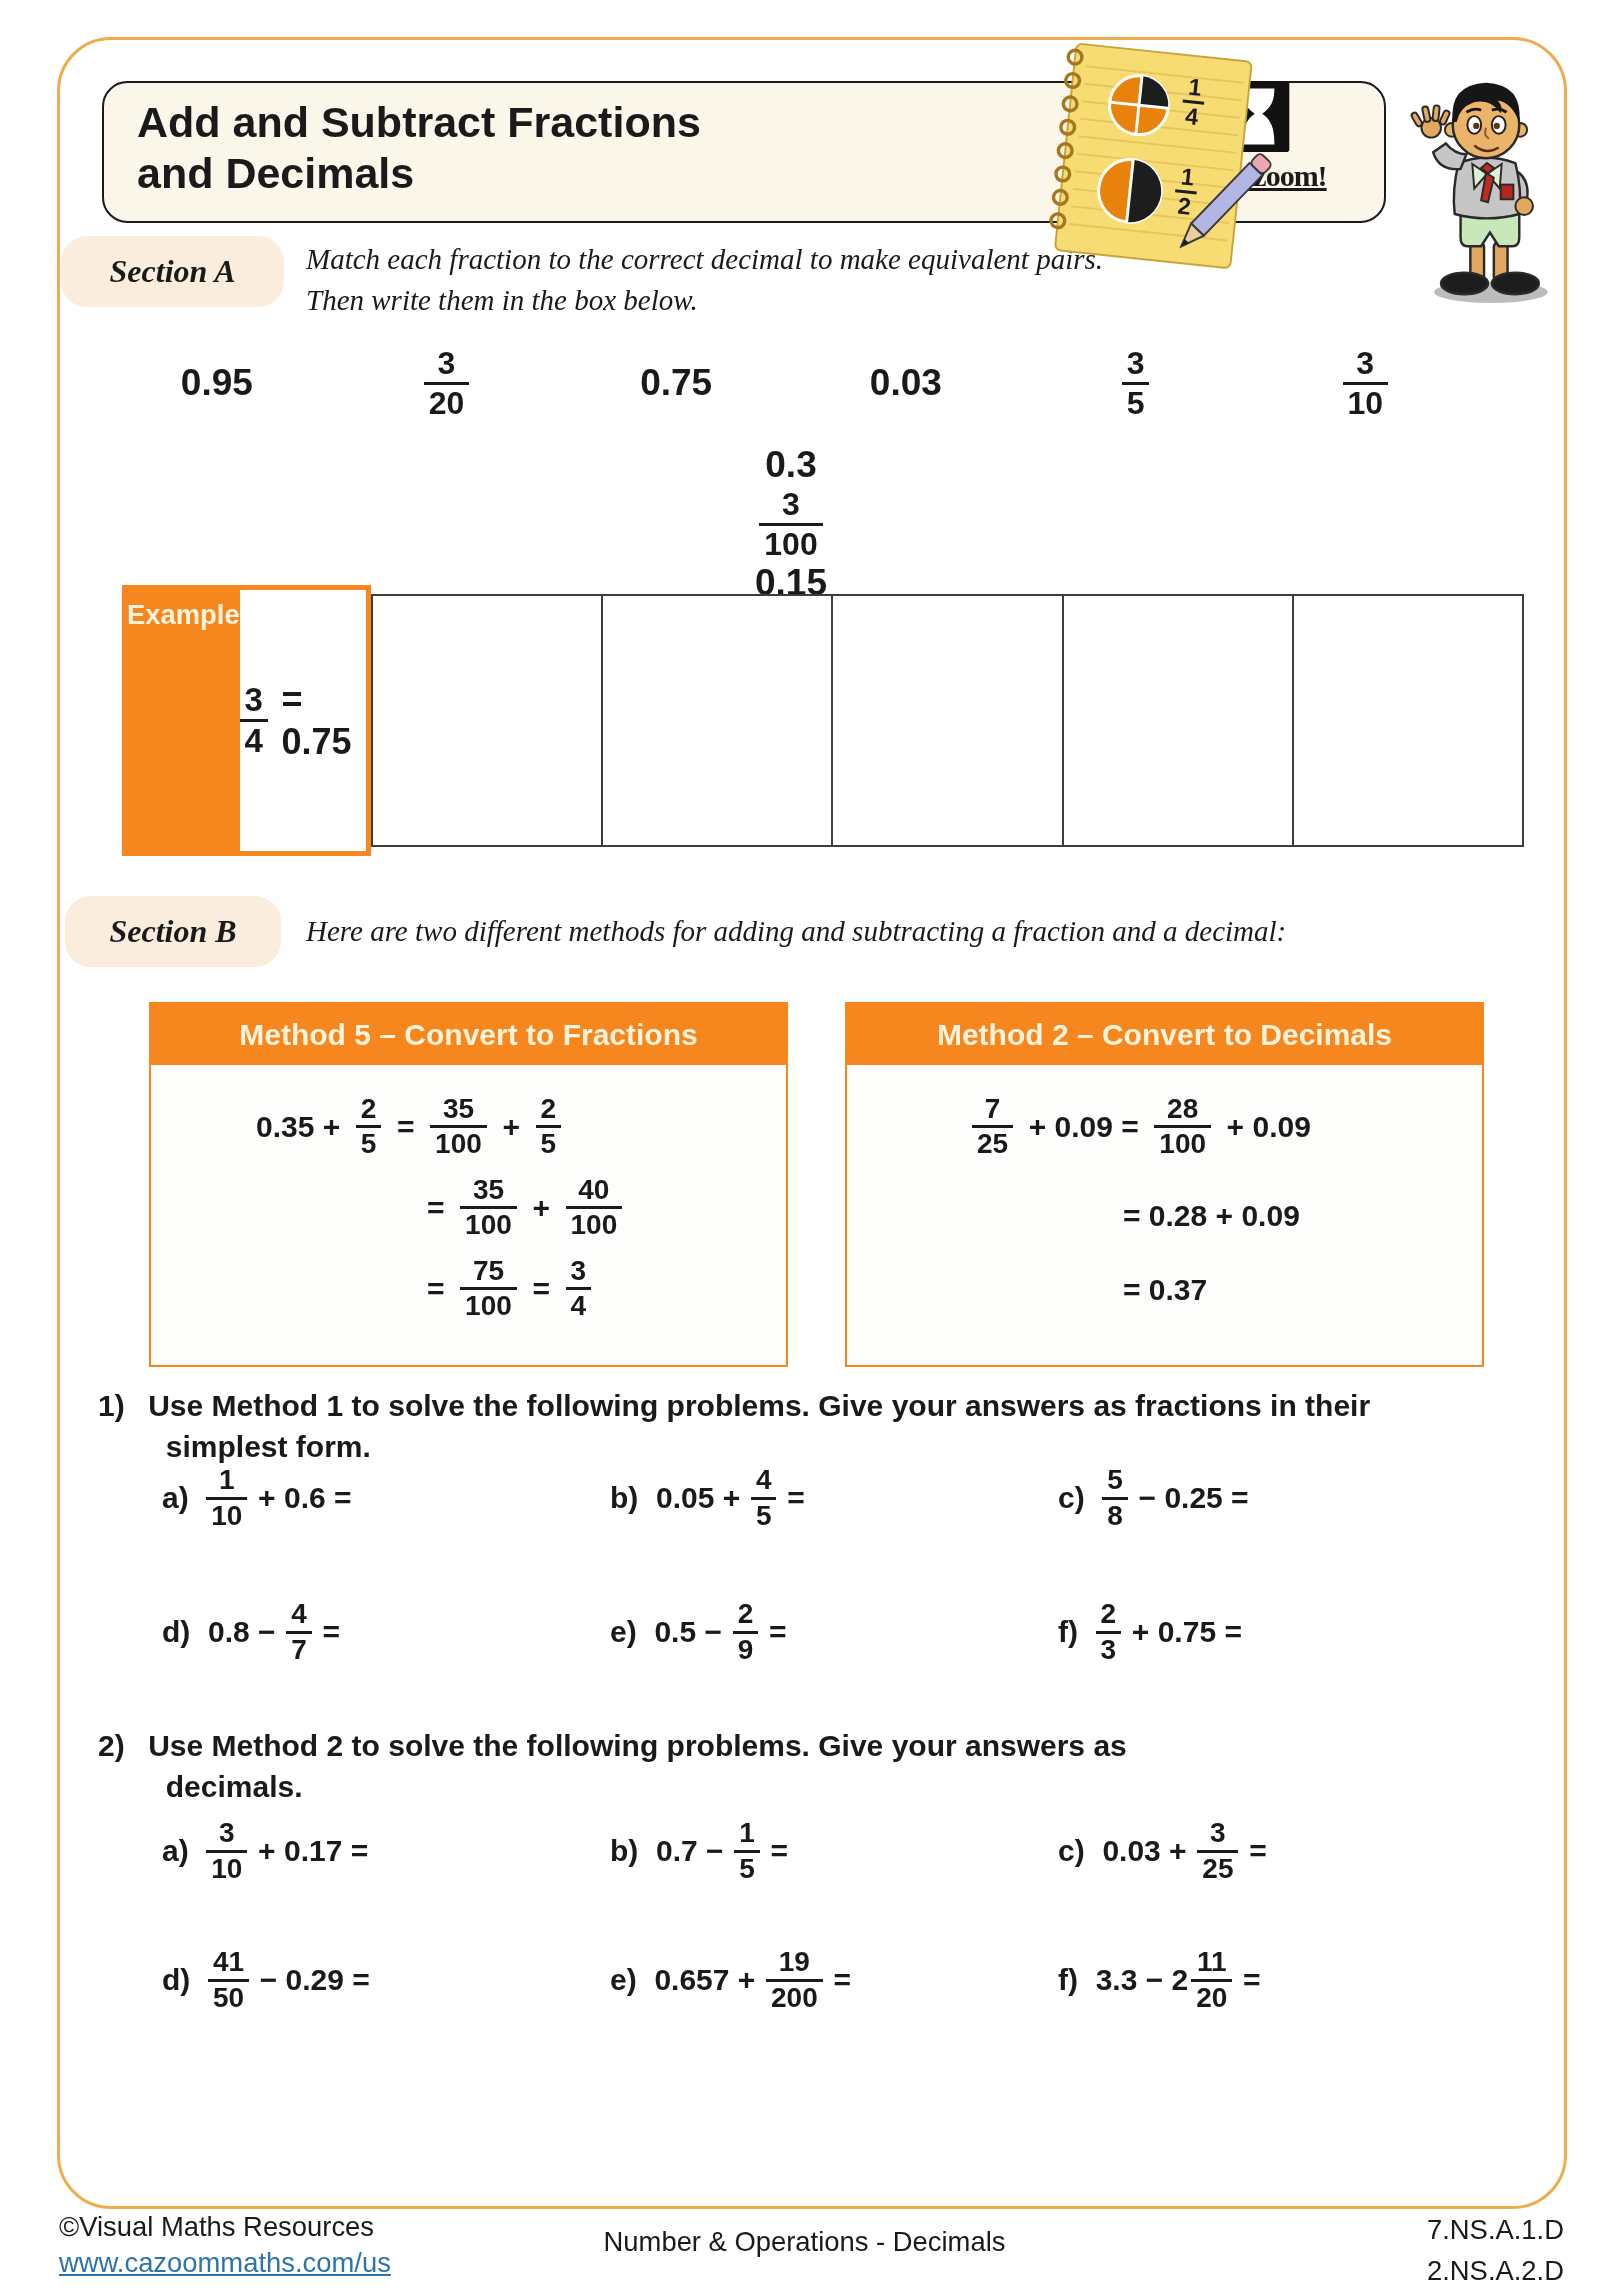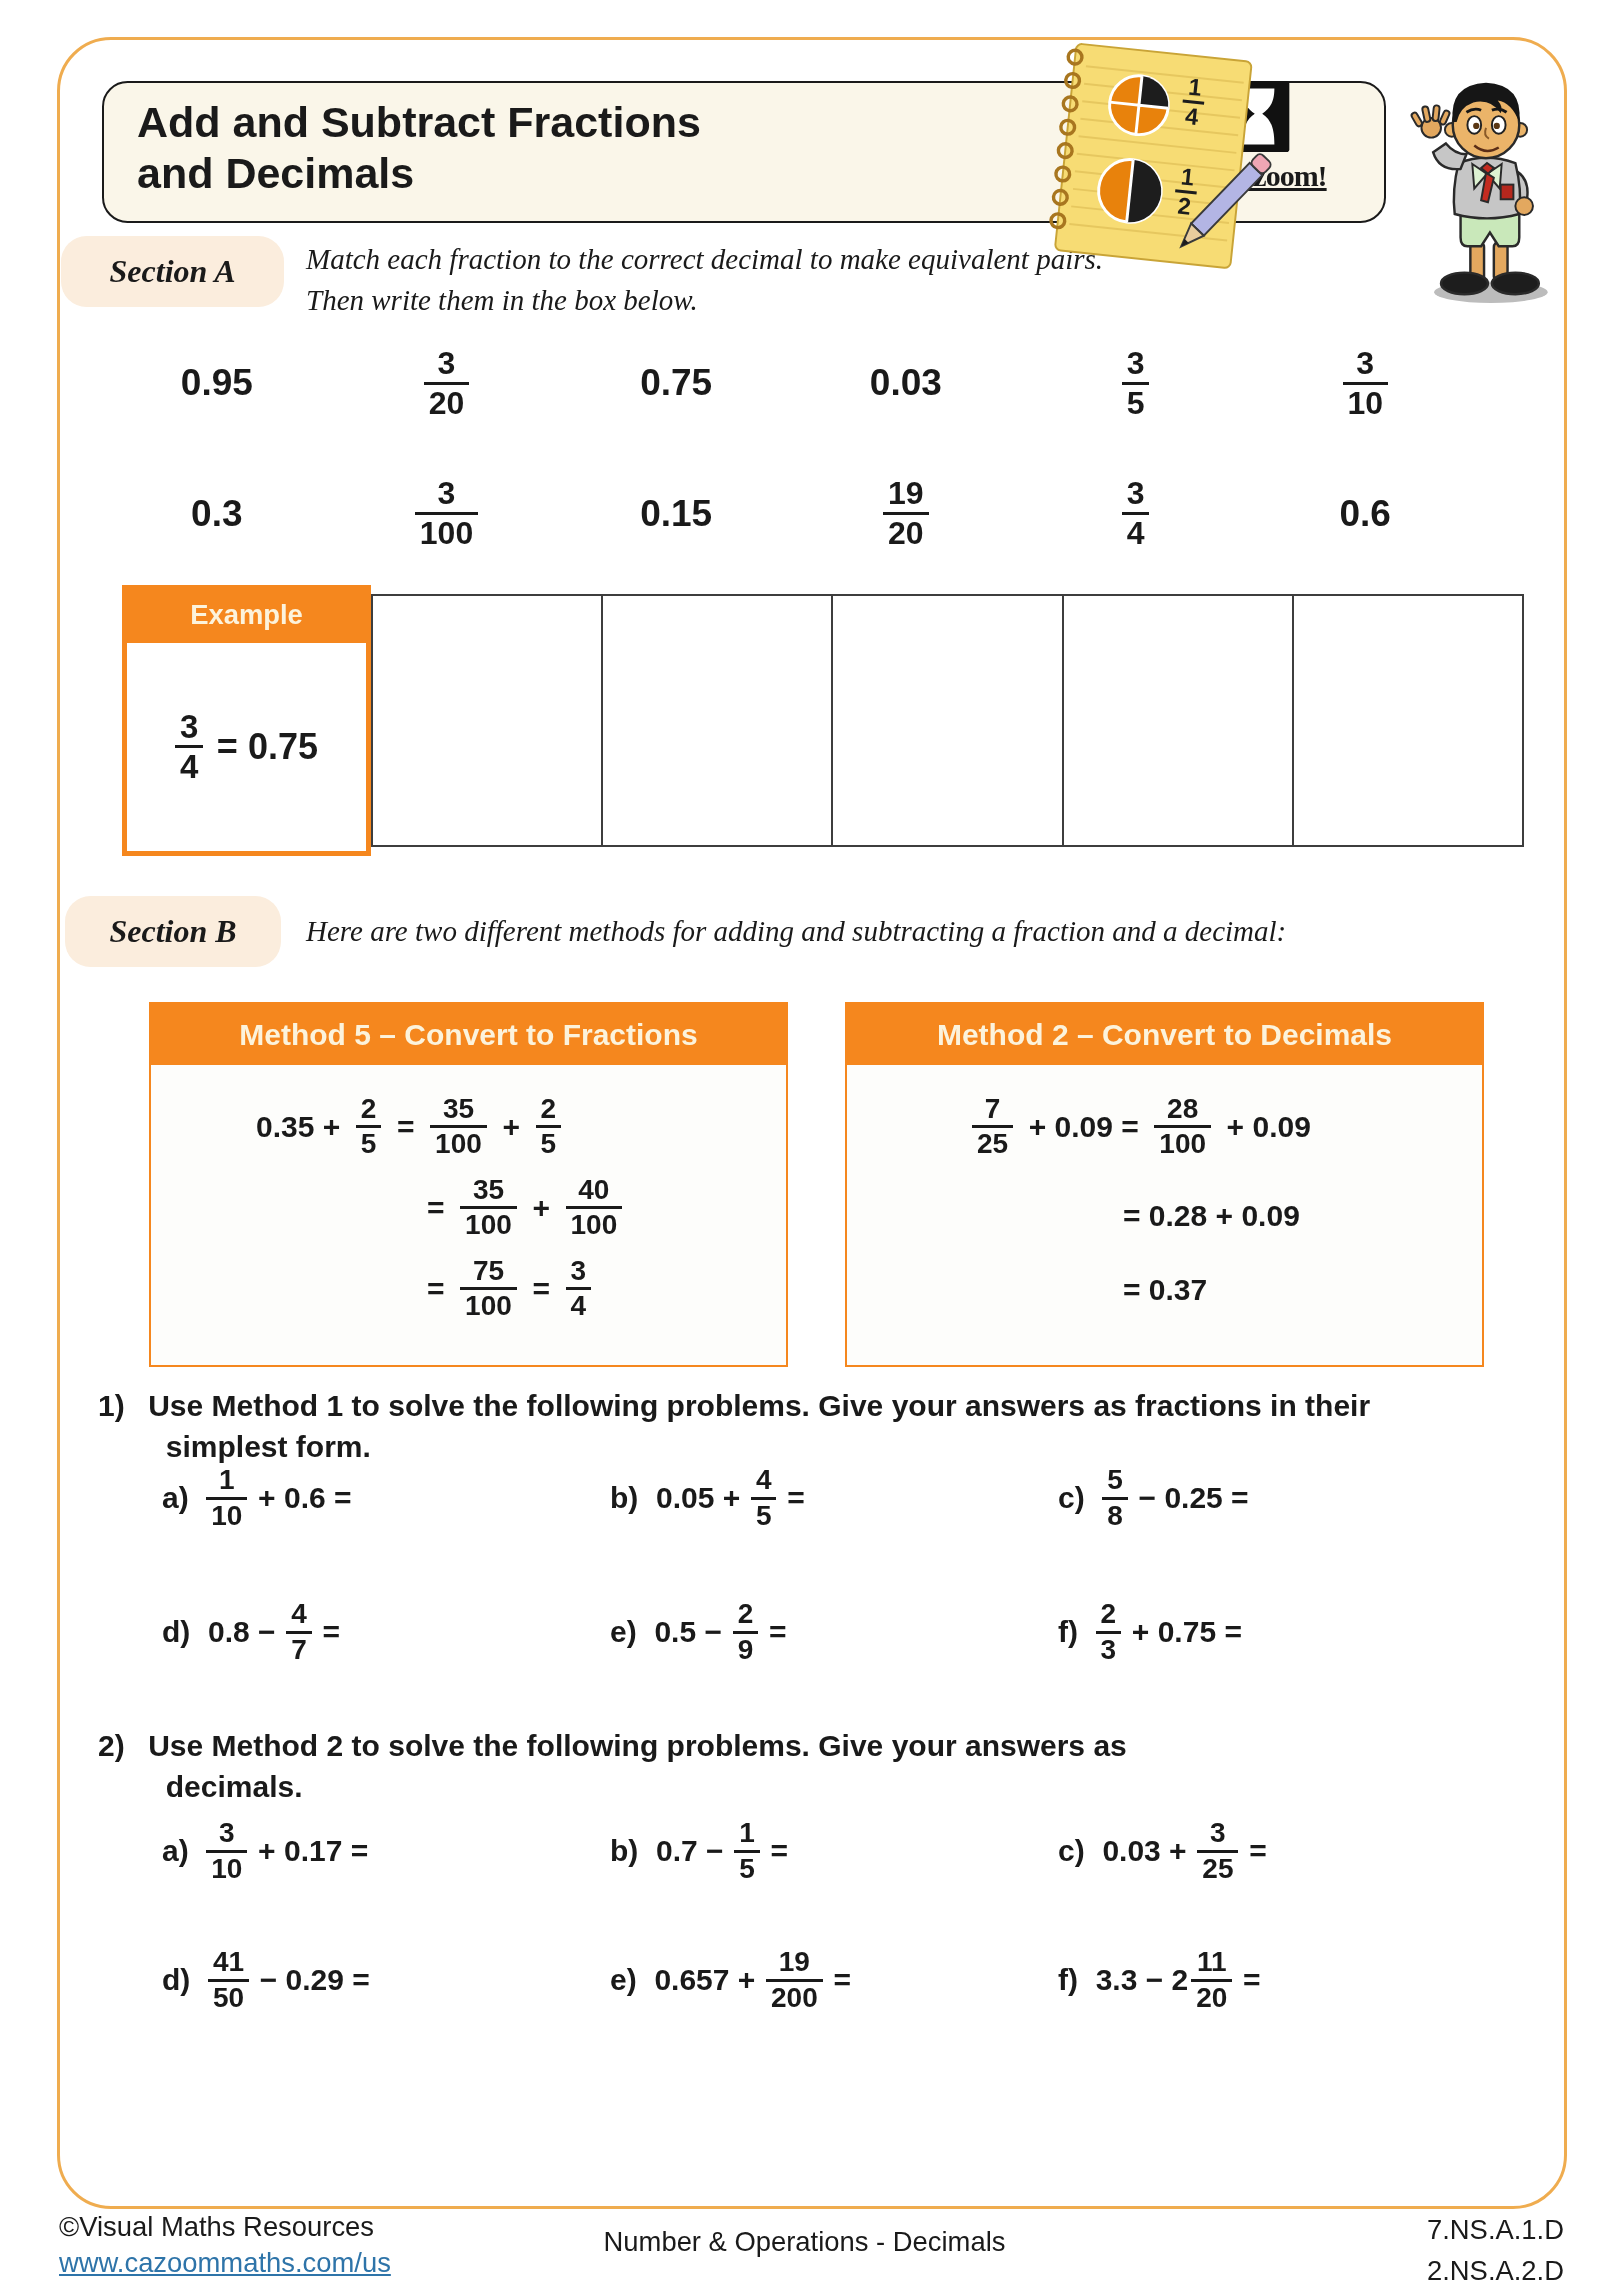--- a/index.html
+++ b/index.html
@@ -33,29 +33,29 @@
 
   
   .frac{display:inline-flex;flex-direction:column;align-items:center;line-height:1.08;}
   .frac .fn,.frac .fd{padding:1px 4.9px;}
   .frac .fd{border-top:3.4px solid #1a1a1a;}
 
   
   .match{position:absolute;left:102px;top:314px;width:1378px;}
   .match-row{display:flex;}
   .match-row.r1{height:122px;}
-  .match-row.r2{height:139px;}
+  .match-row.r2{height:139px;flex-direction:column;}
   .mcell{flex:1;display:flex;align-items:center;justify-content:center;
          font-size:37px;font-weight:bold;}
   .mcell .frac{font-size:32px;}
 
   
   .agrid{position:absolute;left:122px;top:586px;width:1402px;height:253px;display:flex;}
   .example{width:239px;margin:-8.8px 0;border:5.9px solid #F5871E;background:#fff;
-           display:flex;flex-direction:column;z-index:2;}
+           display:flex;flex-direction:row;z-index:2;}
   .example-hdr{background:#F5871E;color:#FCF3DC;font-weight:bold;font-size:27.4px;
                text-align:center;padding:8.8px 0 11.8px;}
   .example-body{flex:1;display:flex;align-items:center;justify-content:center;gap:13.7px;
                 font-size:36px;font-weight:bold;}
   .example-body .frac{font-size:33px;}
   .acells{flex:1;display:flex;border:2.5px solid #3d3d3d;background:#fff;}
   .acell{flex:1;border-right:2.5px solid #3d3d3d;}
   .acell:last-child{border-right:none;}
 
   

